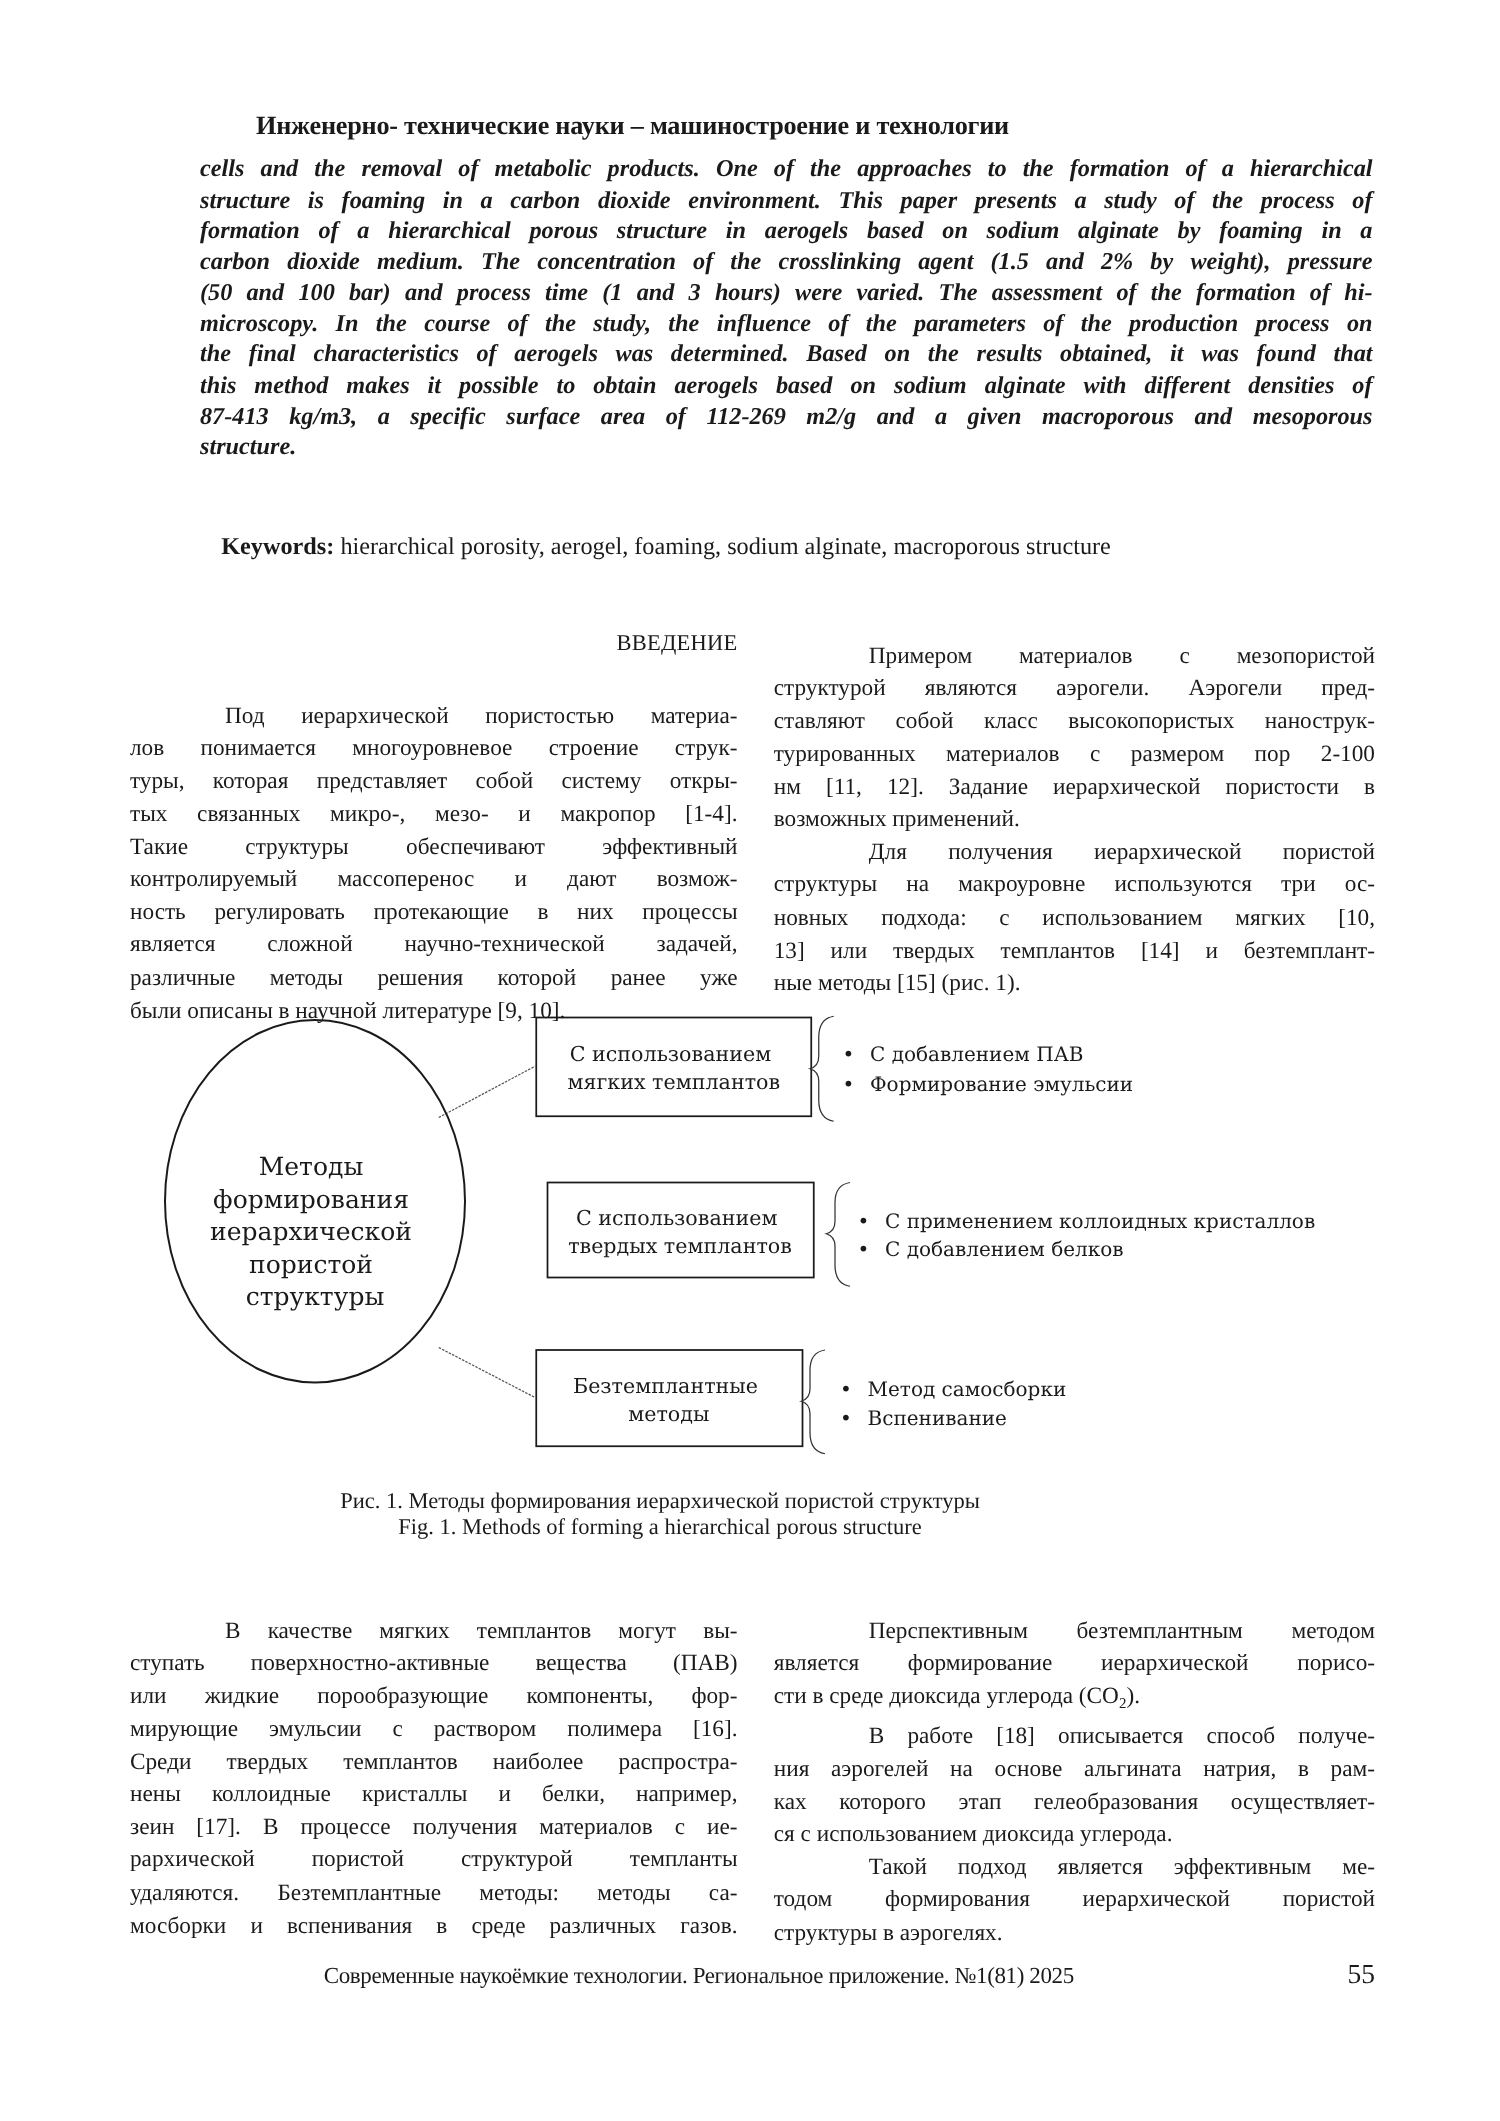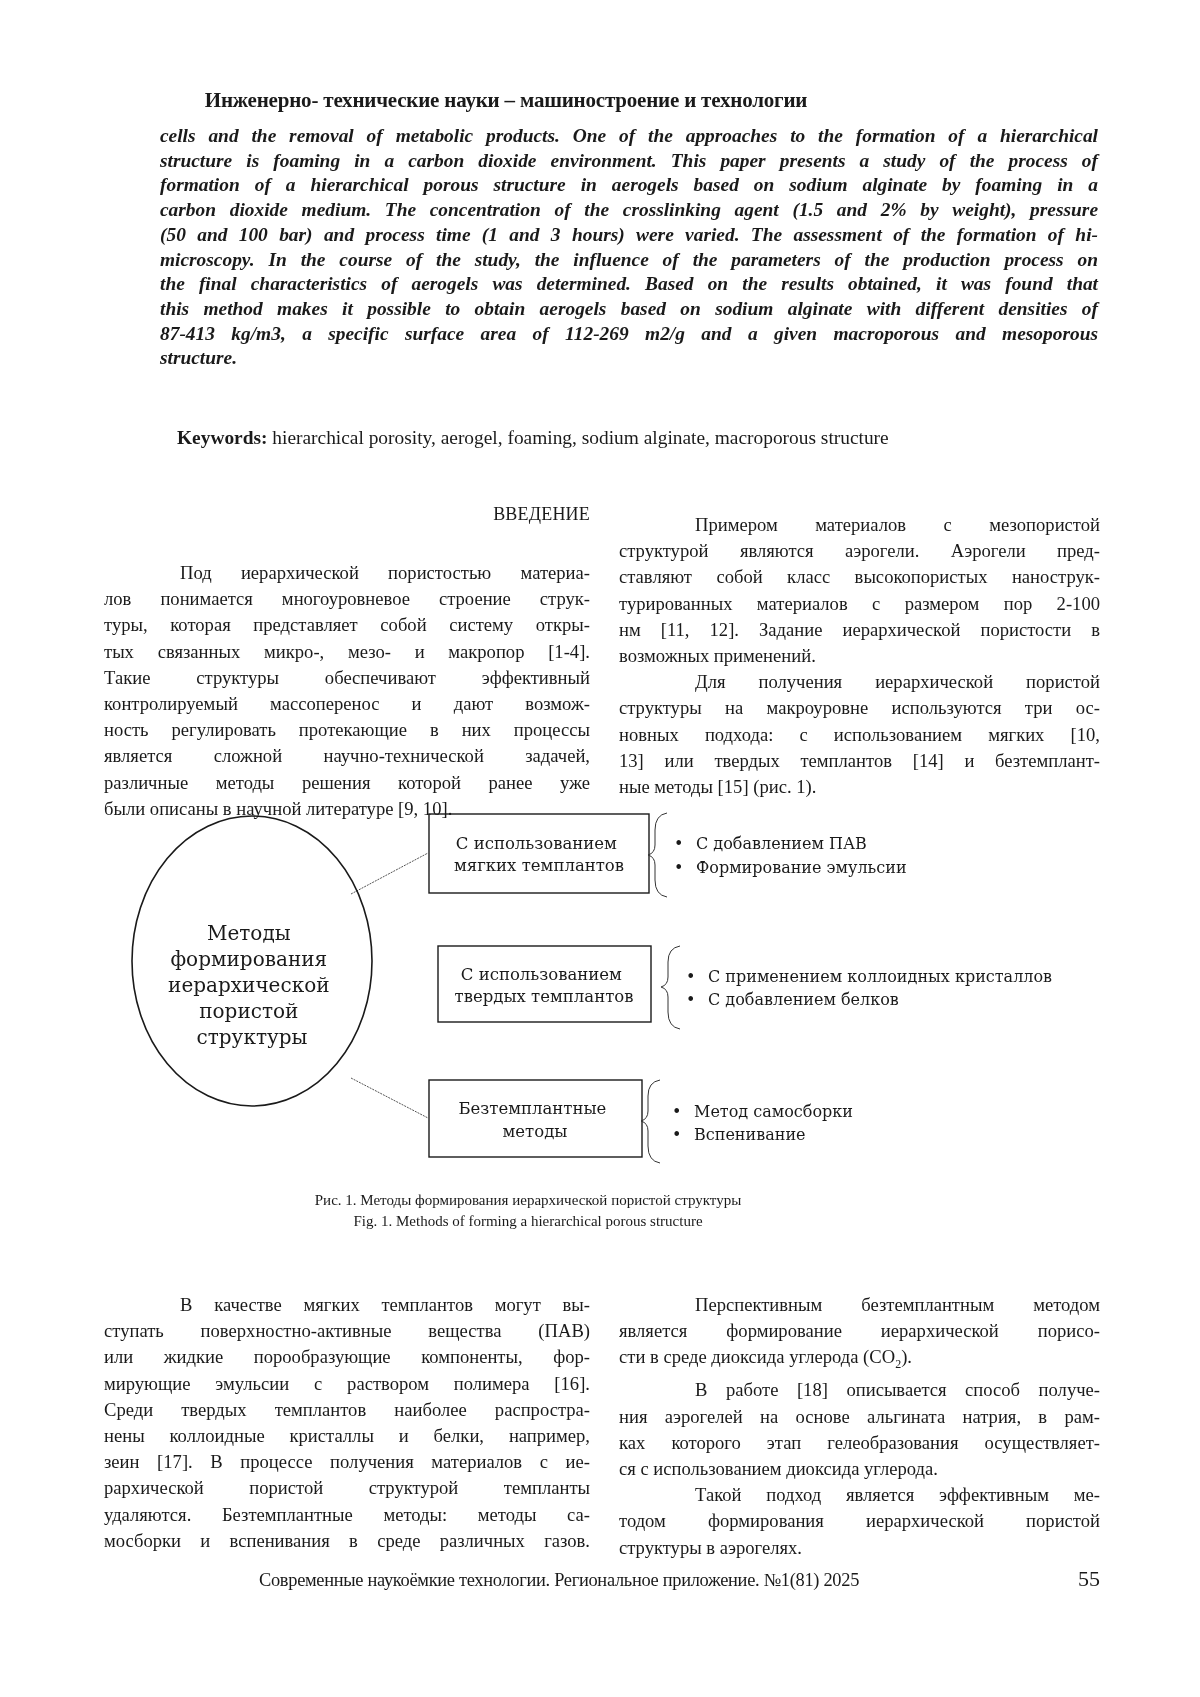--- a/index.html
+++ b/index.html
@@ -12,21 +12,21 @@
               font-size: 19.4px; line-height: 24.7px; }
   .line { display: block; white-space: nowrap; }
   .just { text-align: justify; text-align-last: justify; white-space: normal; }
   .keywords { left: 177px; top: 427px; font-size: 19.4px; white-space: nowrap; }
   .keywords b { font-weight: bold; }
   .col { font-size: 18.6px; line-height: 26.2px; margin-top: 44px; }
   .col-left { left: 104px; width: 486px; }
   .col-right { left: 619px; width: 481px; }
   .section-title { left: 104px; width: 486px; top: 504px; text-align: right; font-size: 18px; letter-spacing: 0.2px; }
   .indent { text-indent: 76px; }
-  .caption { left: 0; width: 1056px; text-align: center; font-size: 15px; line-height: 20px; }
+  .caption { left: 0; width: 1056px; text-align: center; font-size: 18px; line-height: 20px; }
   .footer { left: 259px; top: 1570px; font-size: 18.4px; letter-spacing: -0.3px; }
   .page-num { left: 1078px; top: 1566px; font-size: 22px; }
   svg.diagram { position: absolute; left: 0; top: 0; }
   .dg-text { font-family: "DejaVu Serif", serif; fill: #1a1a1a; }
 </style>
 </head>
 <body>
 
 <div class="abs running-head">Инженерно- технические науки – машиностроение и технологии</div>
 

